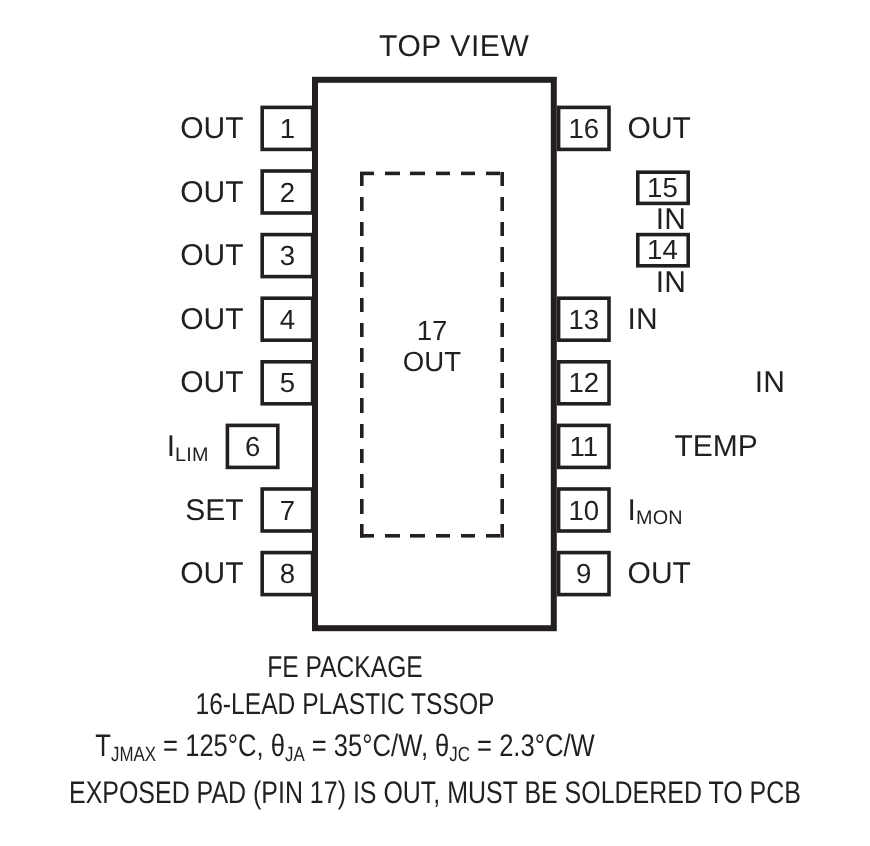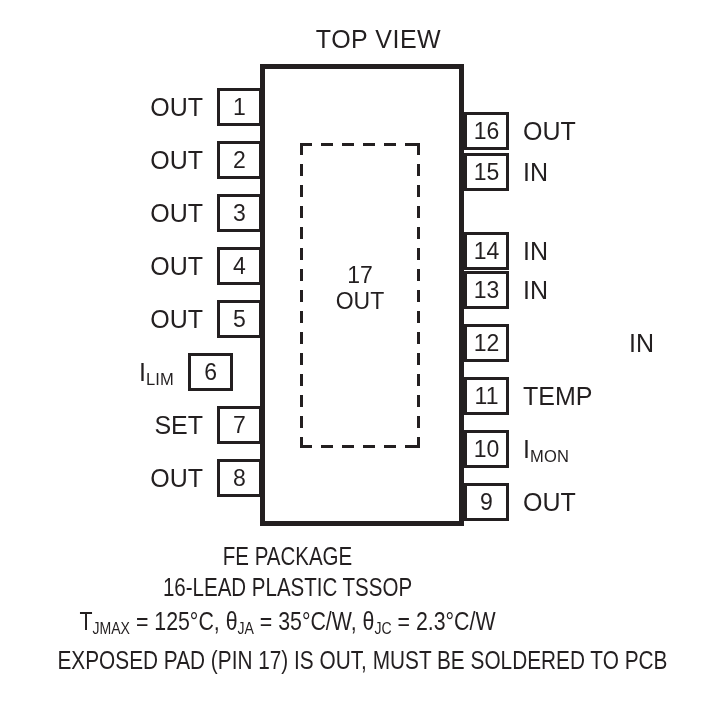--- a/index.html
+++ b/index.html
@@ -82,21 +82,21 @@
   }
 
   
   .pin-row {
     position: absolute;
     height: 38px;
     display: flex;
     align-items: center;
   }
   .pin-row.left  { left: 110px;  width: 152px; justify-content: flex-end; }
-  .pin-row.right { left: 464px;  width: 190px; justify-content: flex-start; margin-top: 24px; }
+  .pin-row.right { left: 464px;  width: 190px; justify-content: flex-start; }
 
   .pin-box {
     width: 45px;
     height: 38px;
     border: 3px solid #231f20;
     box-sizing: border-box;
     background: #ffffff;
     display: flex;
     align-items: center;
     justify-content: center;
@@ -210,37 +210,37 @@
       <div class="pin-row left" style="top: 459px;">
         <span class="pin-label">OUT</span>
         <div class="pin-box">8</div>
       </div>
     </div>
   <div id="right-pins">
       <div class="pin-row right" style="top: 88px;">
         <div class="pin-box">16</div>
         <span class="pin-label">OUT</span>
       </div>
-      <div class="pin-row right" style="top: 129px;">
+      <div class="pin-row right" style="top: 142px; flex-direction: column;">
         <div class="pin-box">15</div>
         <span class="pin-label">IN</span>
       </div>
-      <div class="pin-row right" style="top: 208px;">
+      <div class="pin-row right" style="top: 194px; flex-direction: column;">
         <div class="pin-box">14</div>
         <span class="pin-label">IN</span>
       </div>
       <div class="pin-row right" style="top: 247px;">
         <div class="pin-box">13</div>
         <span class="pin-label">IN</span>
       </div>
       <div class="pin-row right" style="top: 300px; justify-content: space-between;">
         <div class="pin-box">12</div>
         <span class="pin-label">IN</span>
       </div>
-      <div class="pin-row right" style="top: 353px;">
+      <div class="pin-row right" style="top: 353px; gap: 39px;">
         <div class="pin-box">11</div>
         <span class="pin-label">TEMP</span>
       </div>
       <div class="pin-row right" style="top: 406px;">
         <div class="pin-box">10</div>
         <span class="pin-label">I<sub>MON</sub></span>
       </div>
       <div class="pin-row right" style="top: 459px;">
         <div class="pin-box">9</div>
         <span class="pin-label">OUT</span>

